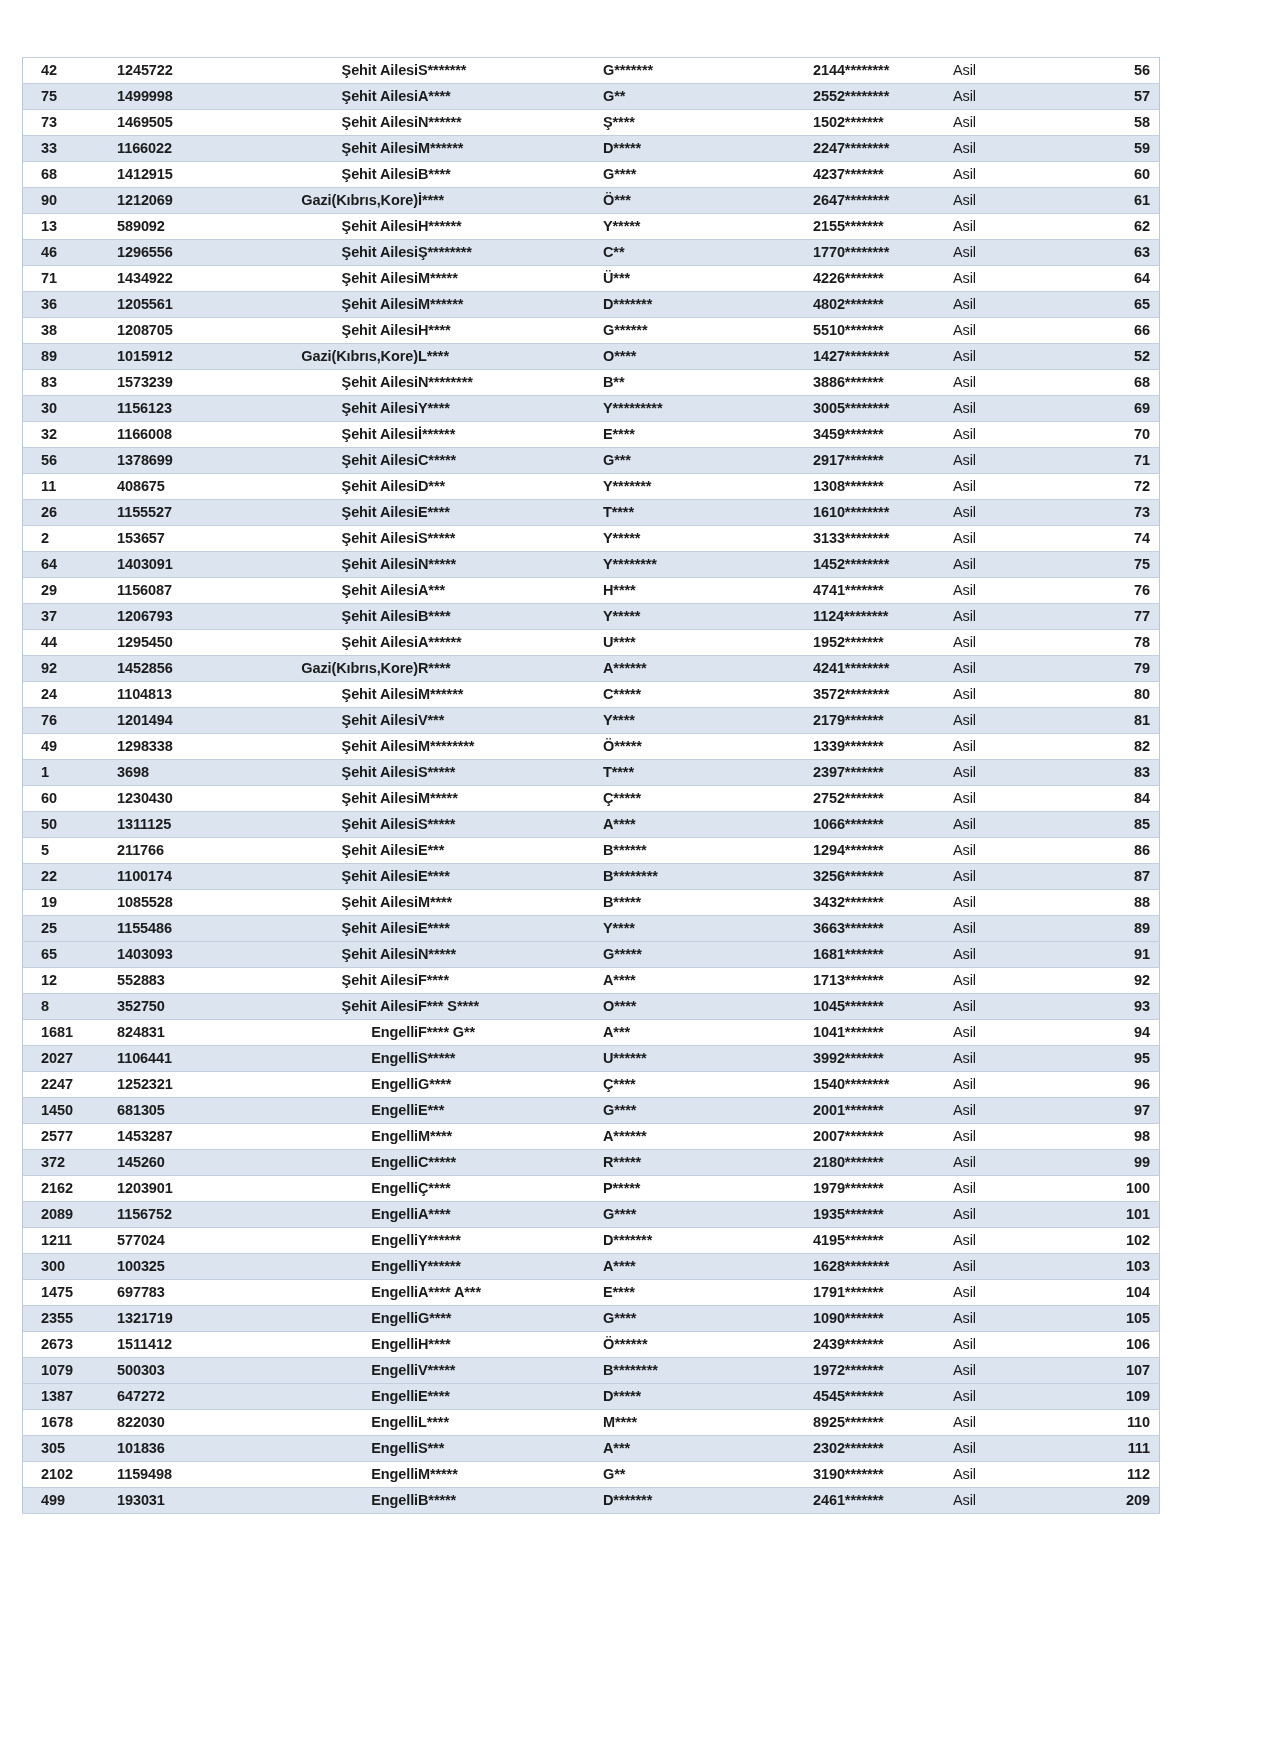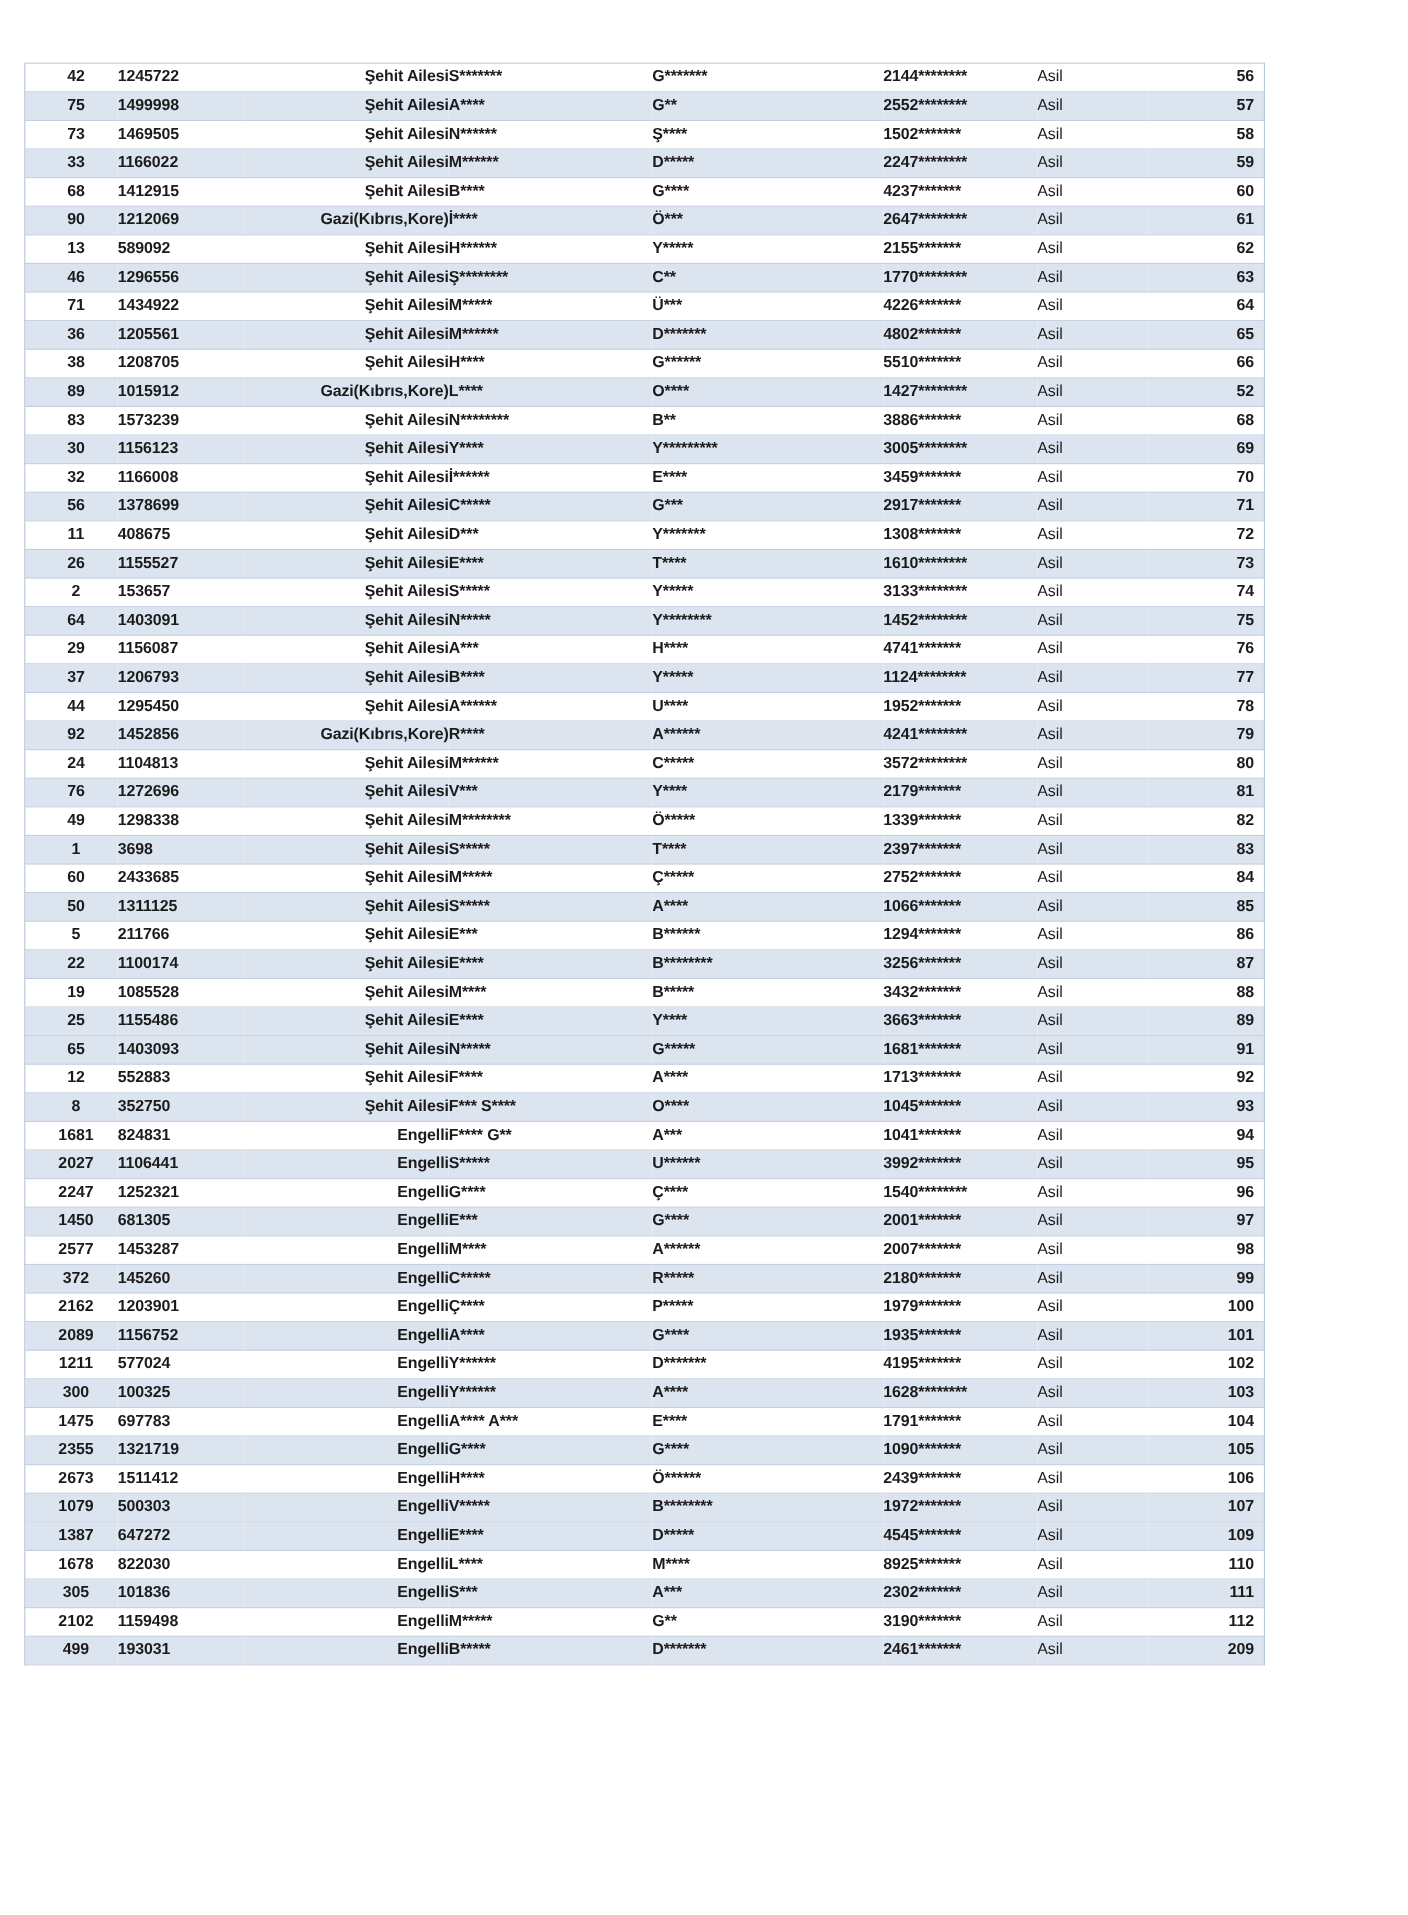--- a/index.html
+++ b/index.html
@@ -44,22 +44,22 @@
     letter-spacing: -0.1px;
   }
   table.results-table tr.row-odd td {
     background: #ffffff;
   }
   table.results-table tr.row-even td {
     background: #dbe4ef;
   }
   table.results-table td.c-sira {
     width: 76px;
-    padding-left: 8px;
-    text-align: center;
+    padding-left: 18px;
+    text-align: left;
     border-left: 1px solid #b9c7da;
   }
   table.results-table td.c-basvuru {
     width: 115px;
     text-align: left;
   }
   table.results-table td.c-kontenjan {
     width: 186px;
     text-align: right;
   }
@@ -339,21 +339,21 @@
             <td class="c-basvuru">1104813</td>
             <td class="c-kontenjan">Şehit Ailesi</td>
             <td class="c-ad">M******</td>
             <td class="c-soyad">C*****</td>
             <td class="c-tc">3572********</td>
             <td class="c-durum">Asil</td>
             <td class="c-no">80</td>
           </tr>
           <tr class="row-even">
             <td class="c-sira">76</td>
-            <td class="c-basvuru">1272696</td>
+            <td class="c-basvuru">1201494</td>
             <td class="c-kontenjan">Şehit Ailesi</td>
             <td class="c-ad">V***</td>
             <td class="c-soyad">Y****</td>
             <td class="c-tc">2179*******</td>
             <td class="c-durum">Asil</td>
             <td class="c-no">81</td>
           </tr>
           <tr class="row-odd">
             <td class="c-sira">49</td>
             <td class="c-basvuru">1298338</td>
@@ -369,21 +369,21 @@
             <td class="c-basvuru">3698</td>
             <td class="c-kontenjan">Şehit Ailesi</td>
             <td class="c-ad">S*****</td>
             <td class="c-soyad">T****</td>
             <td class="c-tc">2397*******</td>
             <td class="c-durum">Asil</td>
             <td class="c-no">83</td>
           </tr>
           <tr class="row-odd">
             <td class="c-sira">60</td>
-            <td class="c-basvuru">2433685</td>
+            <td class="c-basvuru">1230430</td>
             <td class="c-kontenjan">Şehit Ailesi</td>
             <td class="c-ad">M*****</td>
             <td class="c-soyad">Ç*****</td>
             <td class="c-tc">2752*******</td>
             <td class="c-durum">Asil</td>
             <td class="c-no">84</td>
           </tr>
           <tr class="row-even">
             <td class="c-sira">50</td>
             <td class="c-basvuru">1311125</td>

